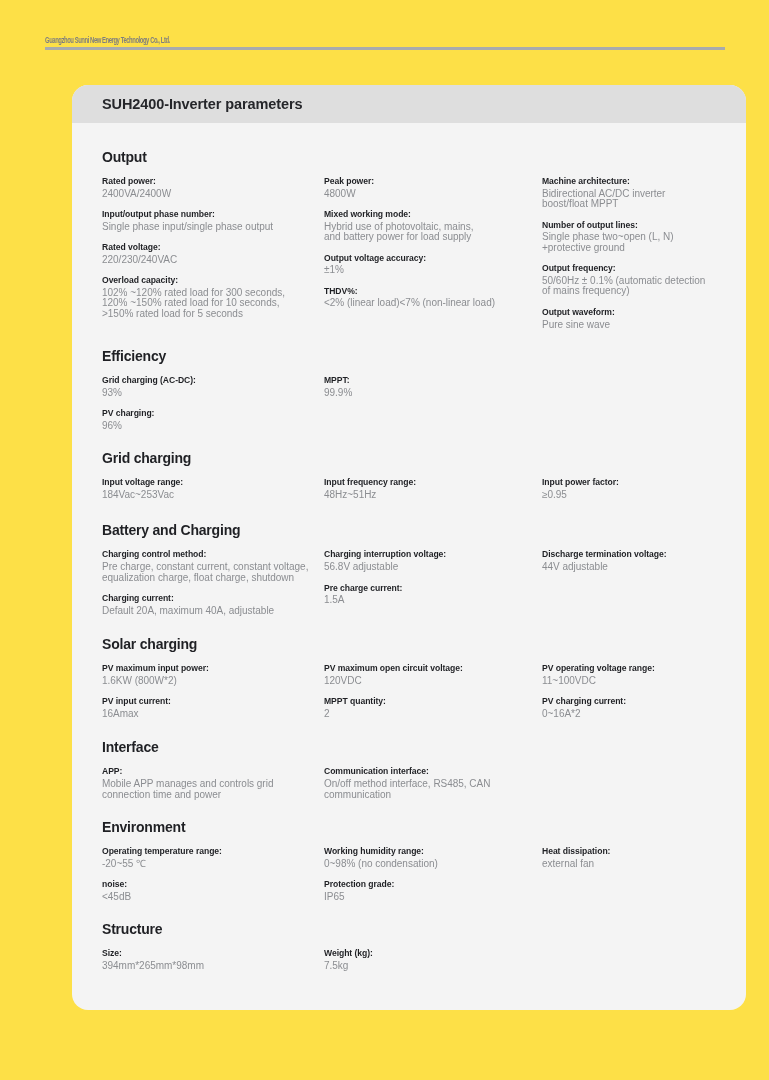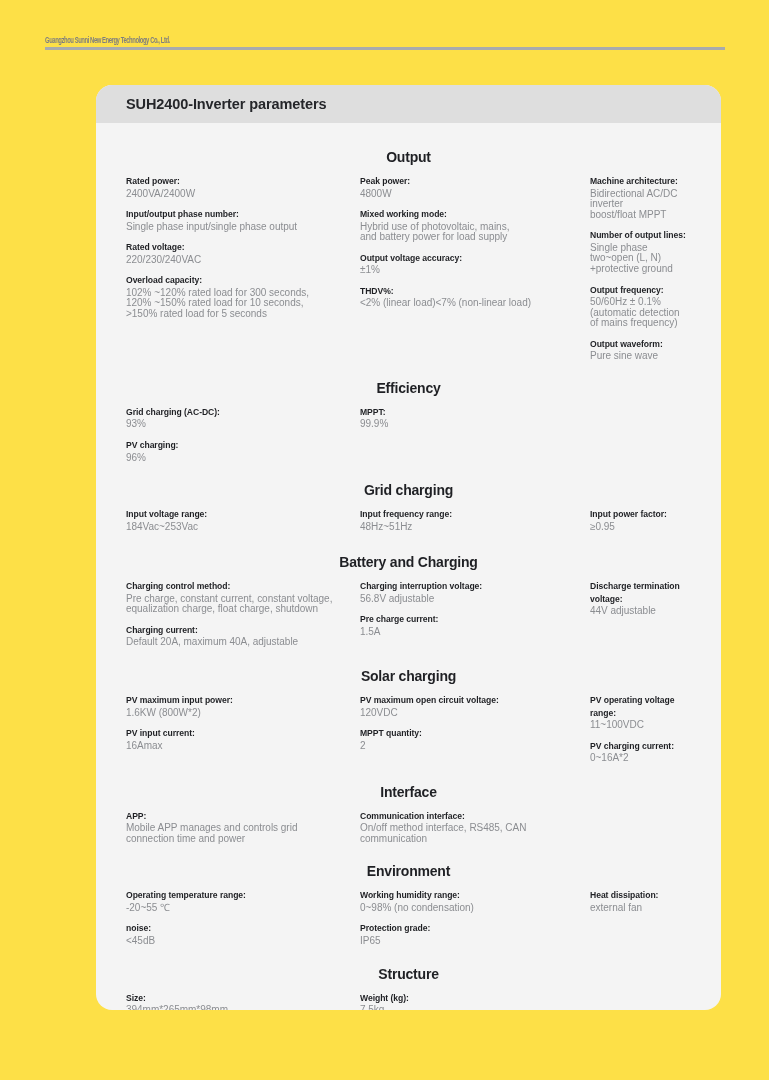--- a/index.html
+++ b/index.html
@@ -47,26 +47,25 @@
     width: 680px;
     height: 3px;
     background: #a8abac;
   }
 
   
   .card {
     position: absolute;
     left: 72px;
     top: 85px;
-    width: 625px;
+    width: 674px;
     height: 925px;
     background: #f4f4f4;
     border-radius: 16px;
     overflow: hidden;
-    margin-left: 24px;
   }
   .card-header {
     height: 38px;
     background: #dedede;
     display: flex;
     align-items: center;
     padding-left: 30px;
   }
   .card-title {
     font-size: 14.5px;
@@ -81,27 +80,26 @@
 
   
   .section { margin-bottom: 0; }
 
   .section-title {
     font-size: 14px;
     font-weight: bold;
     color: #1f2024;
     letter-spacing: -0.2px;
     margin-bottom: 10px;
-    text-align: center;
   }
 
   .grid {
     display: grid;
     grid-template-columns: 218px 214px auto;
-    column-gap: 16px;
+    column-gap: 4px;
     align-items: start;
   }
   .col { }
 
   .item { margin-bottom: 9px; }
   .item:last-child { margin-bottom: 0; }
 
   .item-label {
     font-size: 8.6px;
     font-weight: bold;

